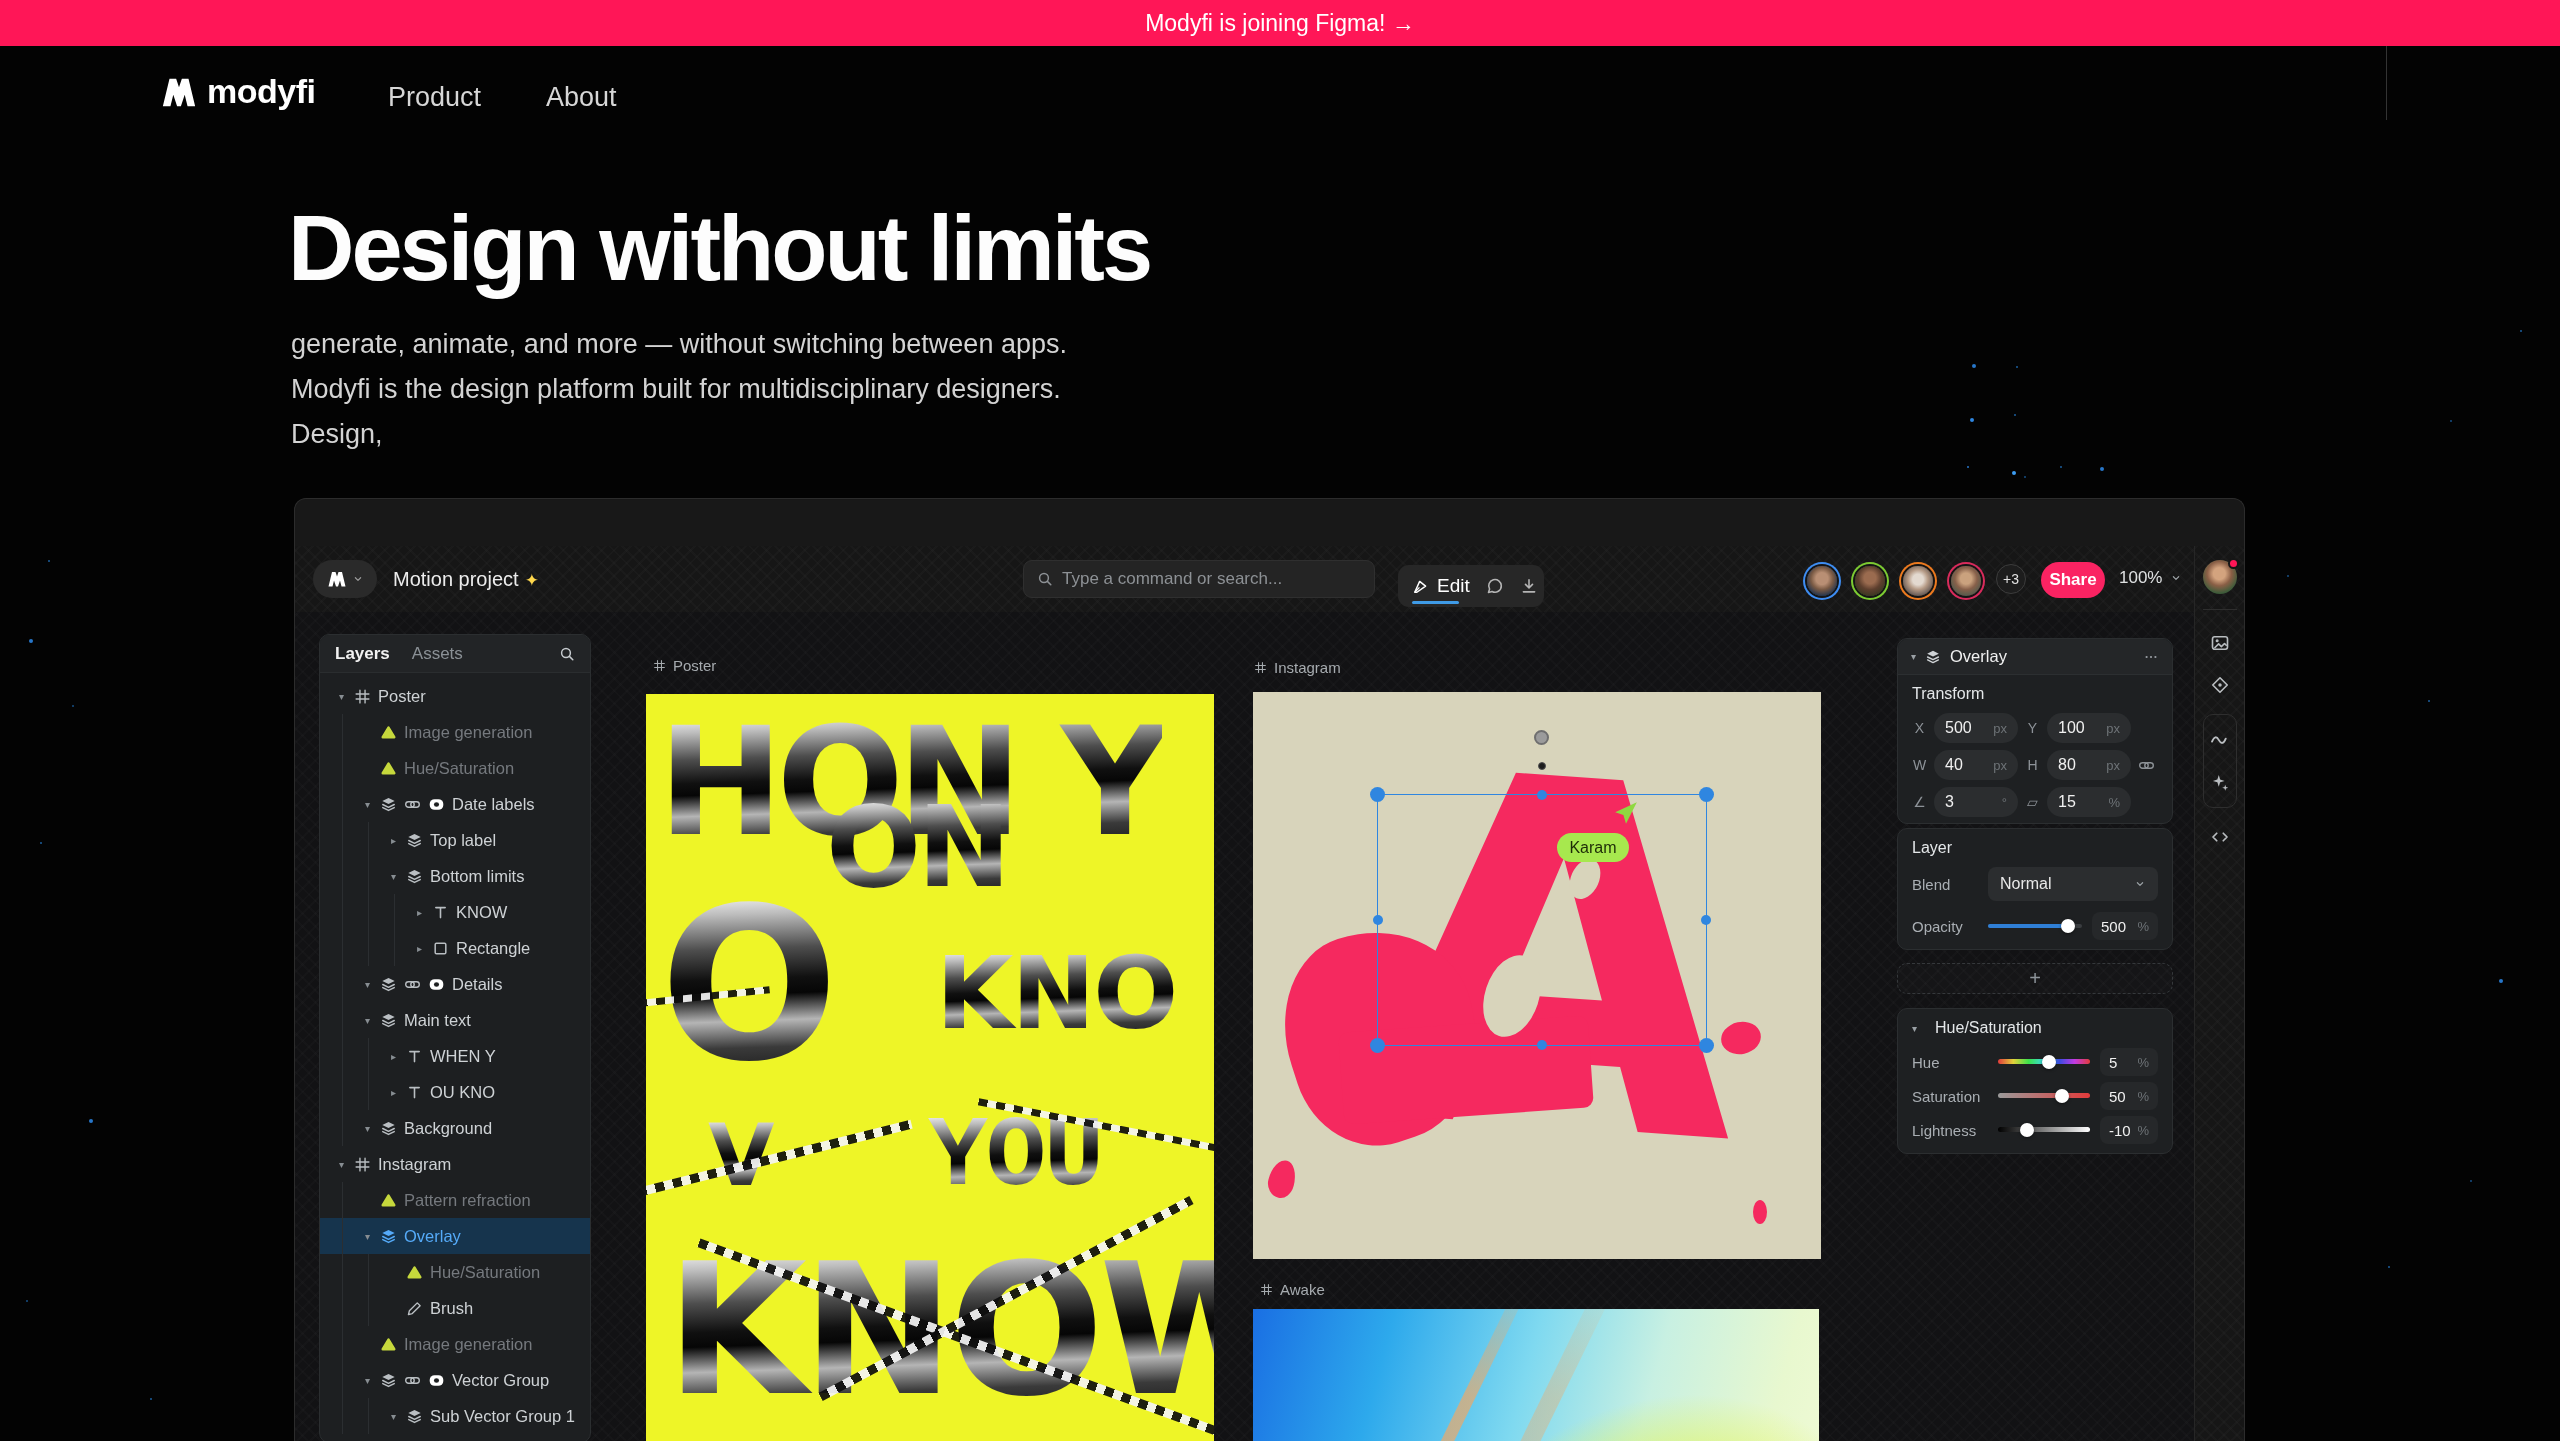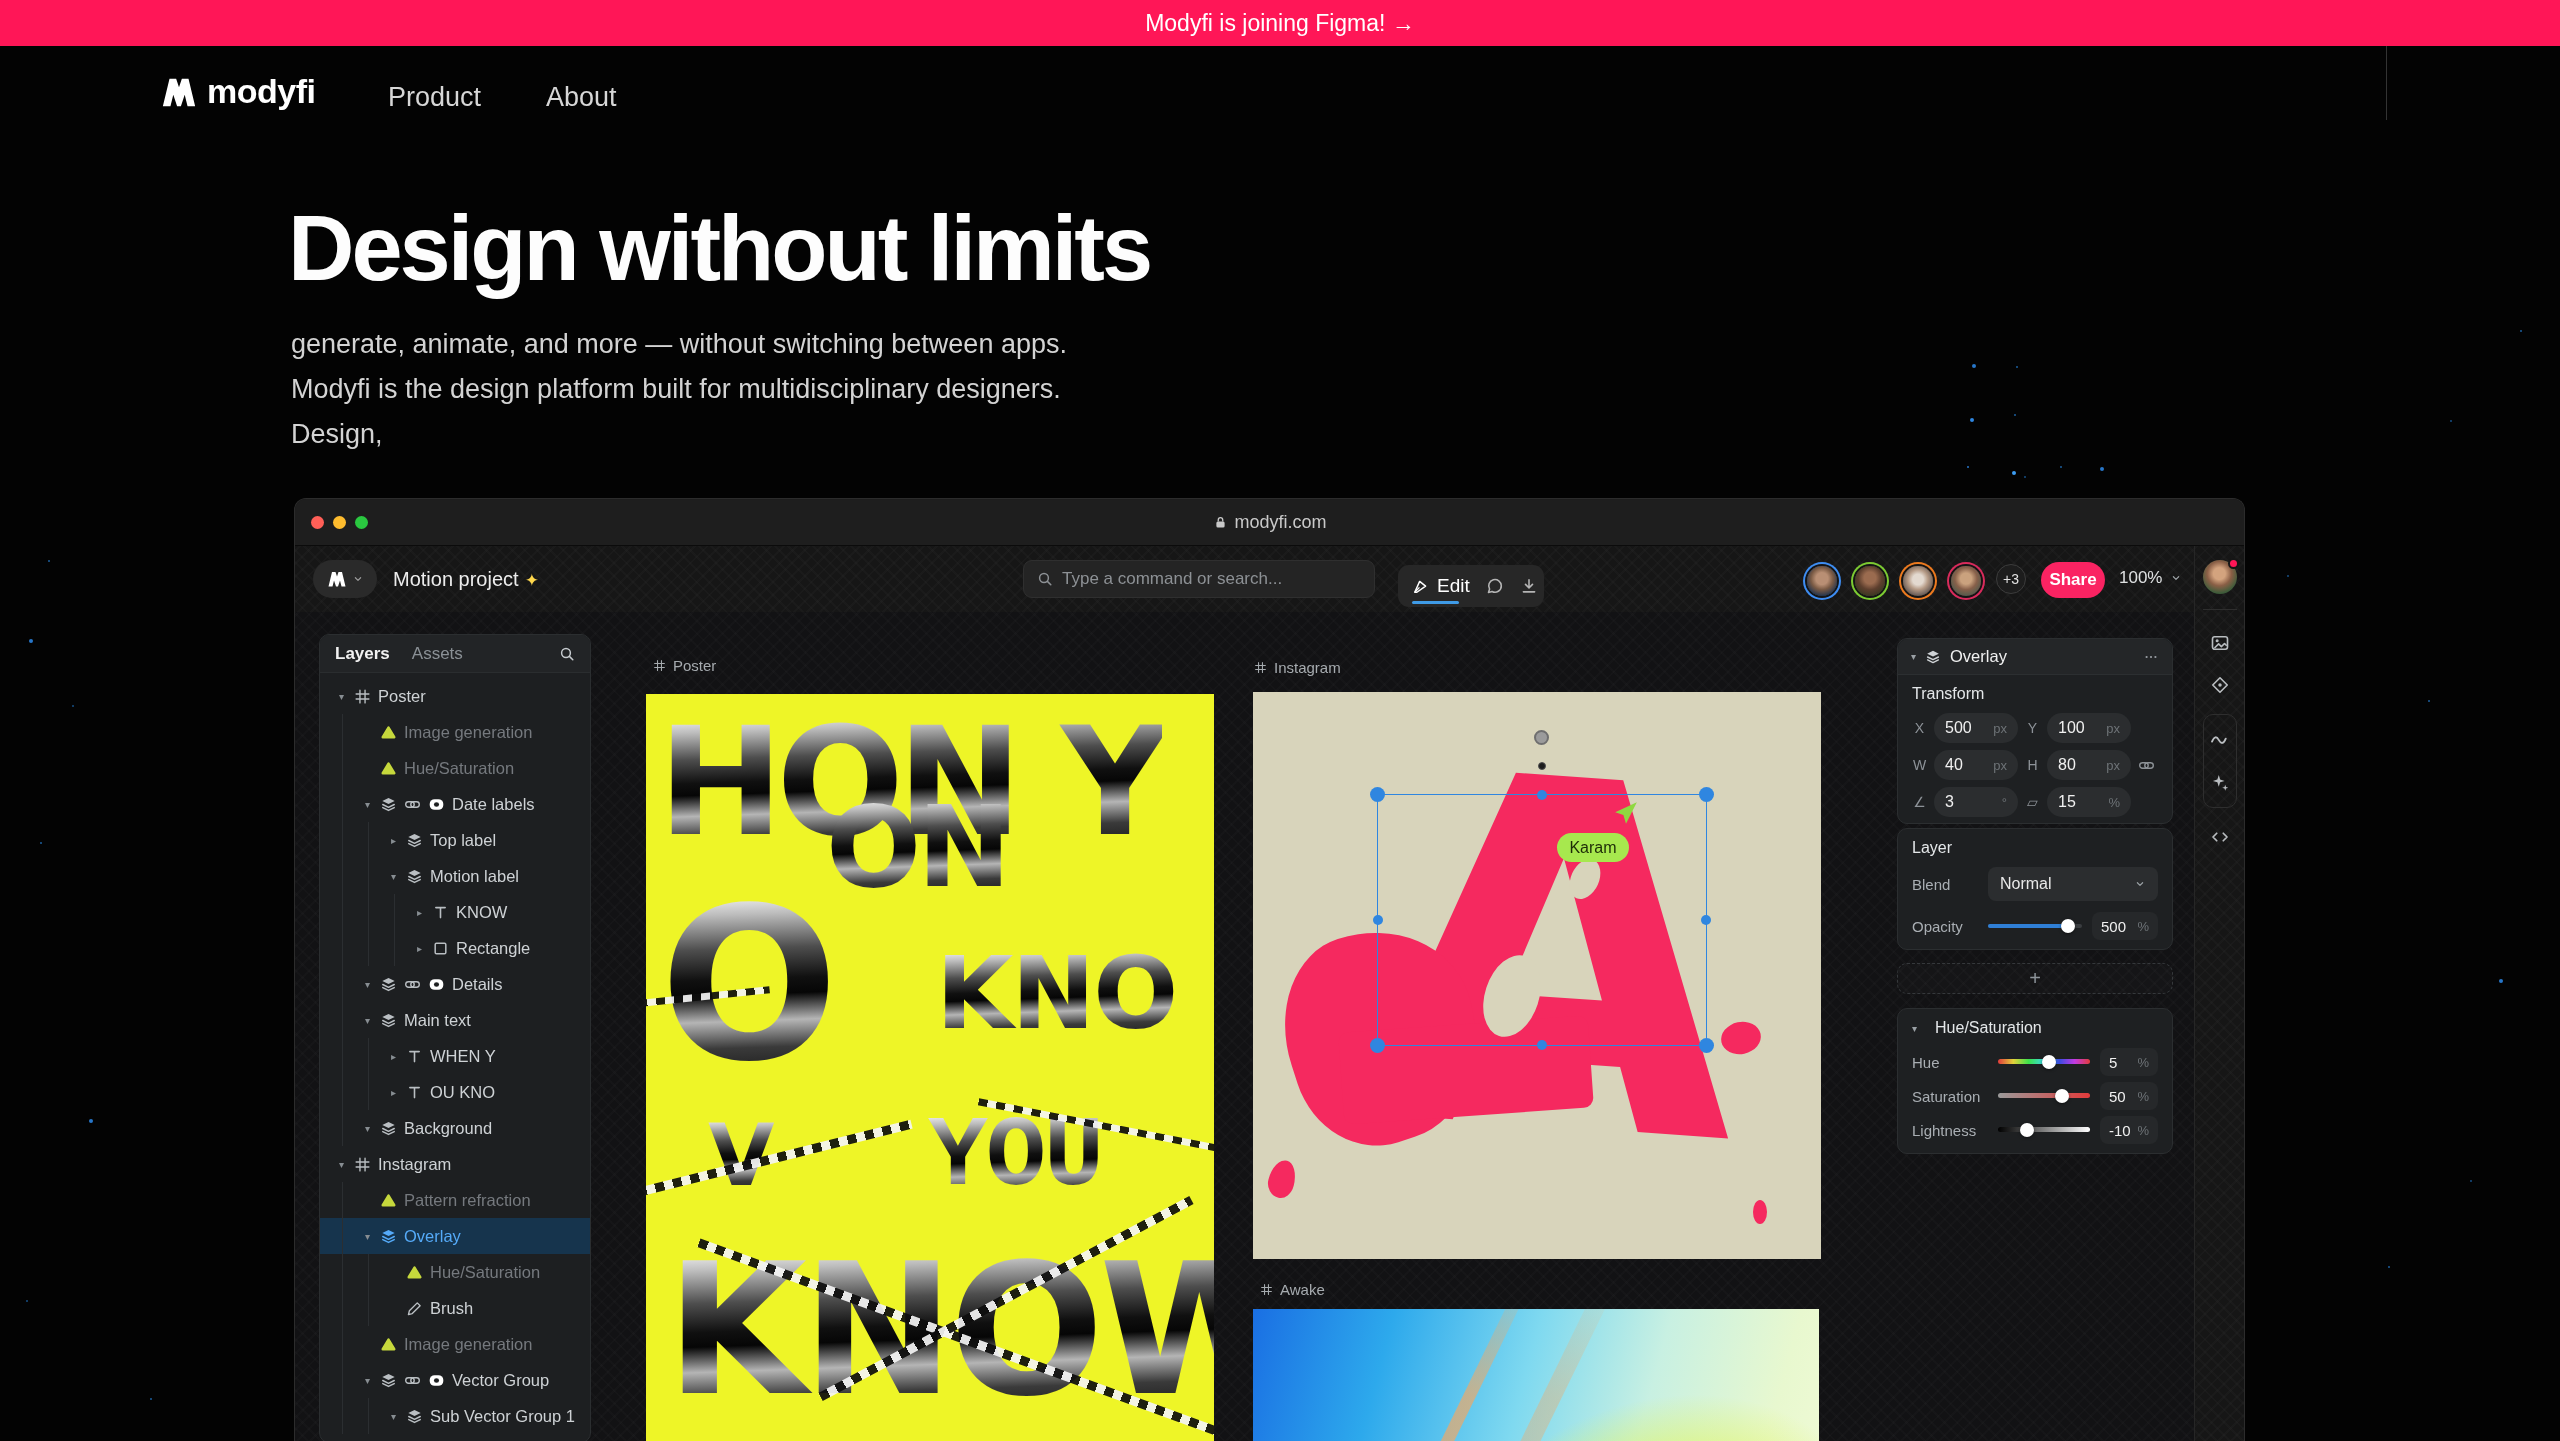--- a/index.html
+++ b/index.html
@@ -265,36 +265,20 @@
     <div class="nav-vline"></div>
   </div>
 
   <div class="hero-title">Design without limits</div>
   <div class="hero-sub">
     <div>generate, animate, and more — without switching between apps.</div>
     <div>Modyfi is the design platform built for multidisciplinary designers. Design,</div>
   </div>
 
   <div class="window">
-    <div class="chrome">
-      <div class="lights" id="lights">
-          <span class="light" style="background: rgb(255, 95, 87);"></span>
-          <span class="light" style="background: rgb(254, 188, 46);"></span>
-          <span class="light" style="background: rgb(42, 200, 64);"></span>
-        </div>
-      <div class="urlbox">
-        <span class="icn" id="lock-icon">
-            <svg viewBox="0 0 16 16">
-              <rect x="3.6" y="7" width="8.8" height="6.4" rx="1.6" fill="currentColor"></rect>
-              <path d="M5.6 7V5.2a2.4 2.4 0 0 1 4.8 0V7" fill="none" stroke="currentColor" stroke-width="1.4"></path>
-            </svg>
-          </span>
-        <span>modyfi.com</span>
-      </div>
-    </div>
 
     <div class="appbody">
 
       <div class="toolbar">
         <div class="mbtn">
           <svg class="m" viewBox="0 0 40 34">
               <path d="M3 32 10 3h7l3 9 3-9h7l7 29h-8l-3-12-4 12h-4l-4-12-3 12z" fill="#fff"></path>
             </svg>
           <span class="icn" id="mbtn-chev">
               <svg viewBox="0 0 16 16">
@@ -555,21 +539,21 @@
               <div class="tree-row" style="padding-left: 68px;">
                 <span class="guide" style="left: 22px;"></span>
                 <span class="guide" style="left: 48px;"></span>
                 <span class="disc">▾</span>
                 <span class="icn">
                   <svg viewBox="0 0 16 16">
                     <path d="M8 1.8 13.8 4.7 8 7.6 2.2 4.7Z" fill="currentColor"></path>
                     <path d="M2.6 8 8 10.7 13.4 8M2.6 10.9 8 13.6 13.4 10.9" stroke="currentColor" stroke-width="1.4" fill="none" stroke-linecap="round" stroke-linejoin="round"></path>
                   </svg>
                 </span>
-                <span class="lbl">Motion label</span>
+                <span class="lbl">Bottom limits</span>
               </div>
               <div class="tree-row" style="padding-left: 94px;">
                 <span class="guide" style="left: 22px;"></span>
                 <span class="guide" style="left: 48px;"></span>
                 <span class="guide" style="left: 74px;"></span>
                 <span class="disc">▸</span>
                 <span class="icn">
                   <svg viewBox="0 0 16 16">
                     <path d="M3.6 3.4h8.8M8 3.4v9.4" stroke="currentColor" stroke-width="1.5" fill="none" stroke-linecap="round"></path>
                   </svg>

